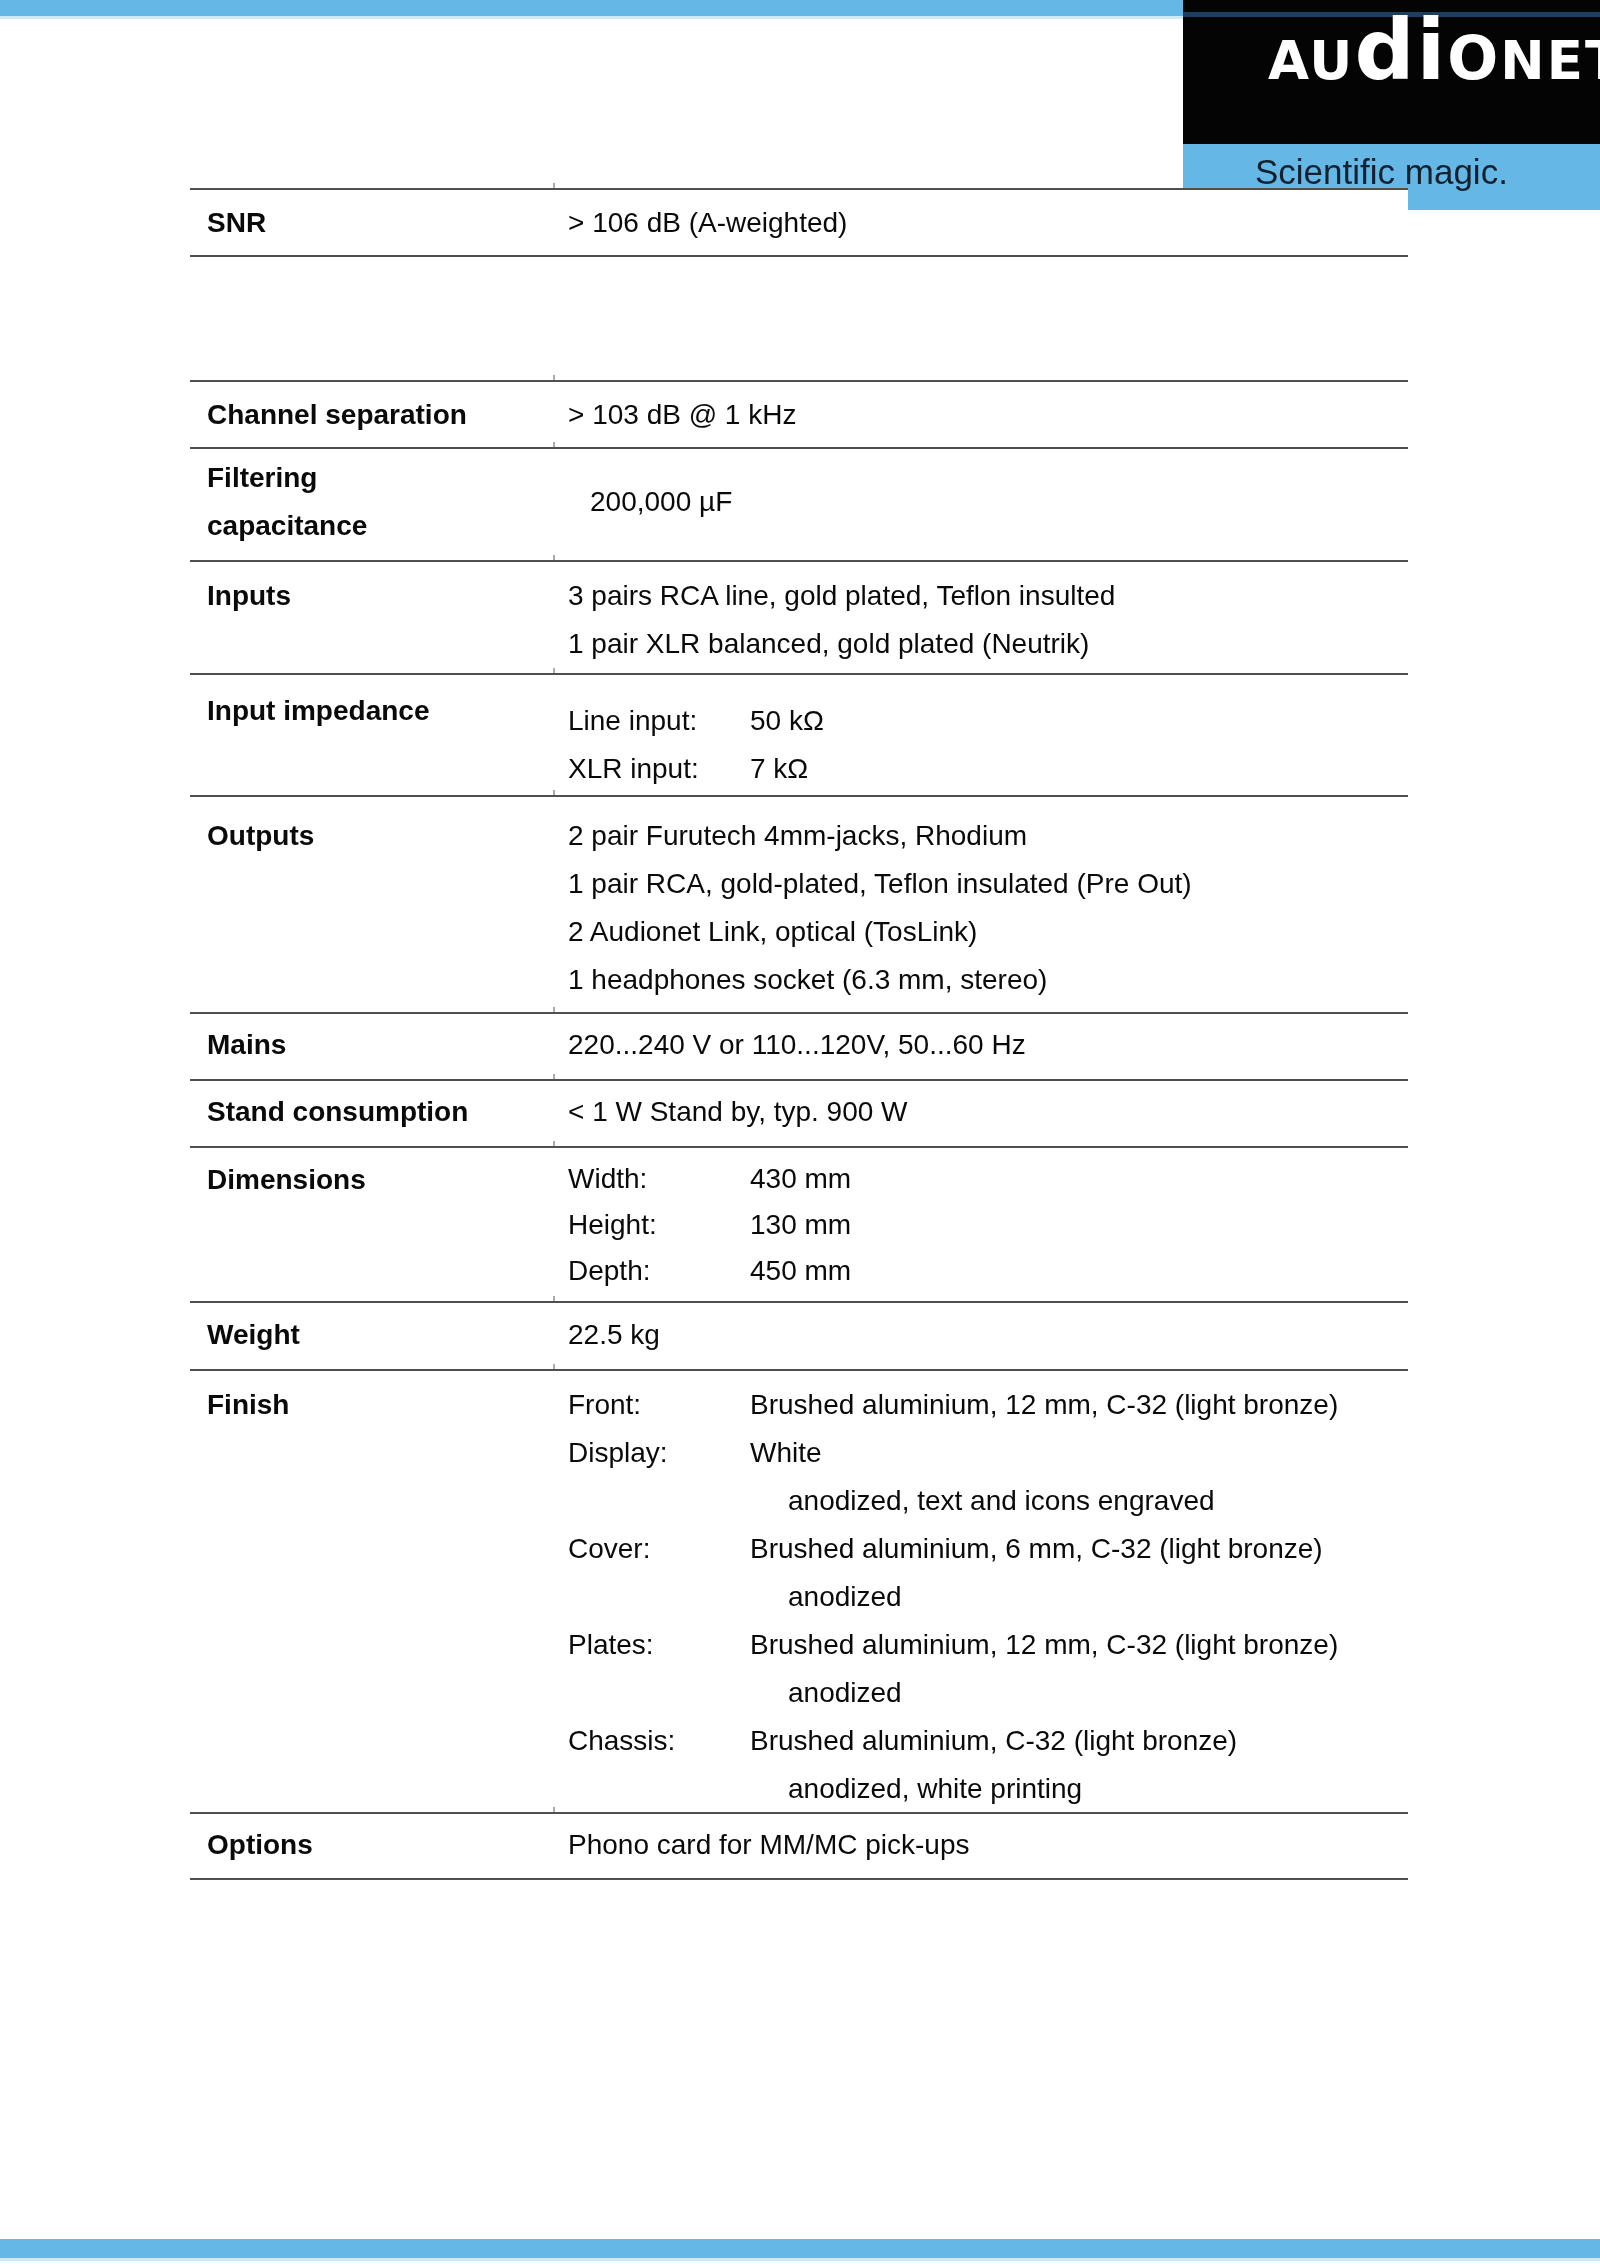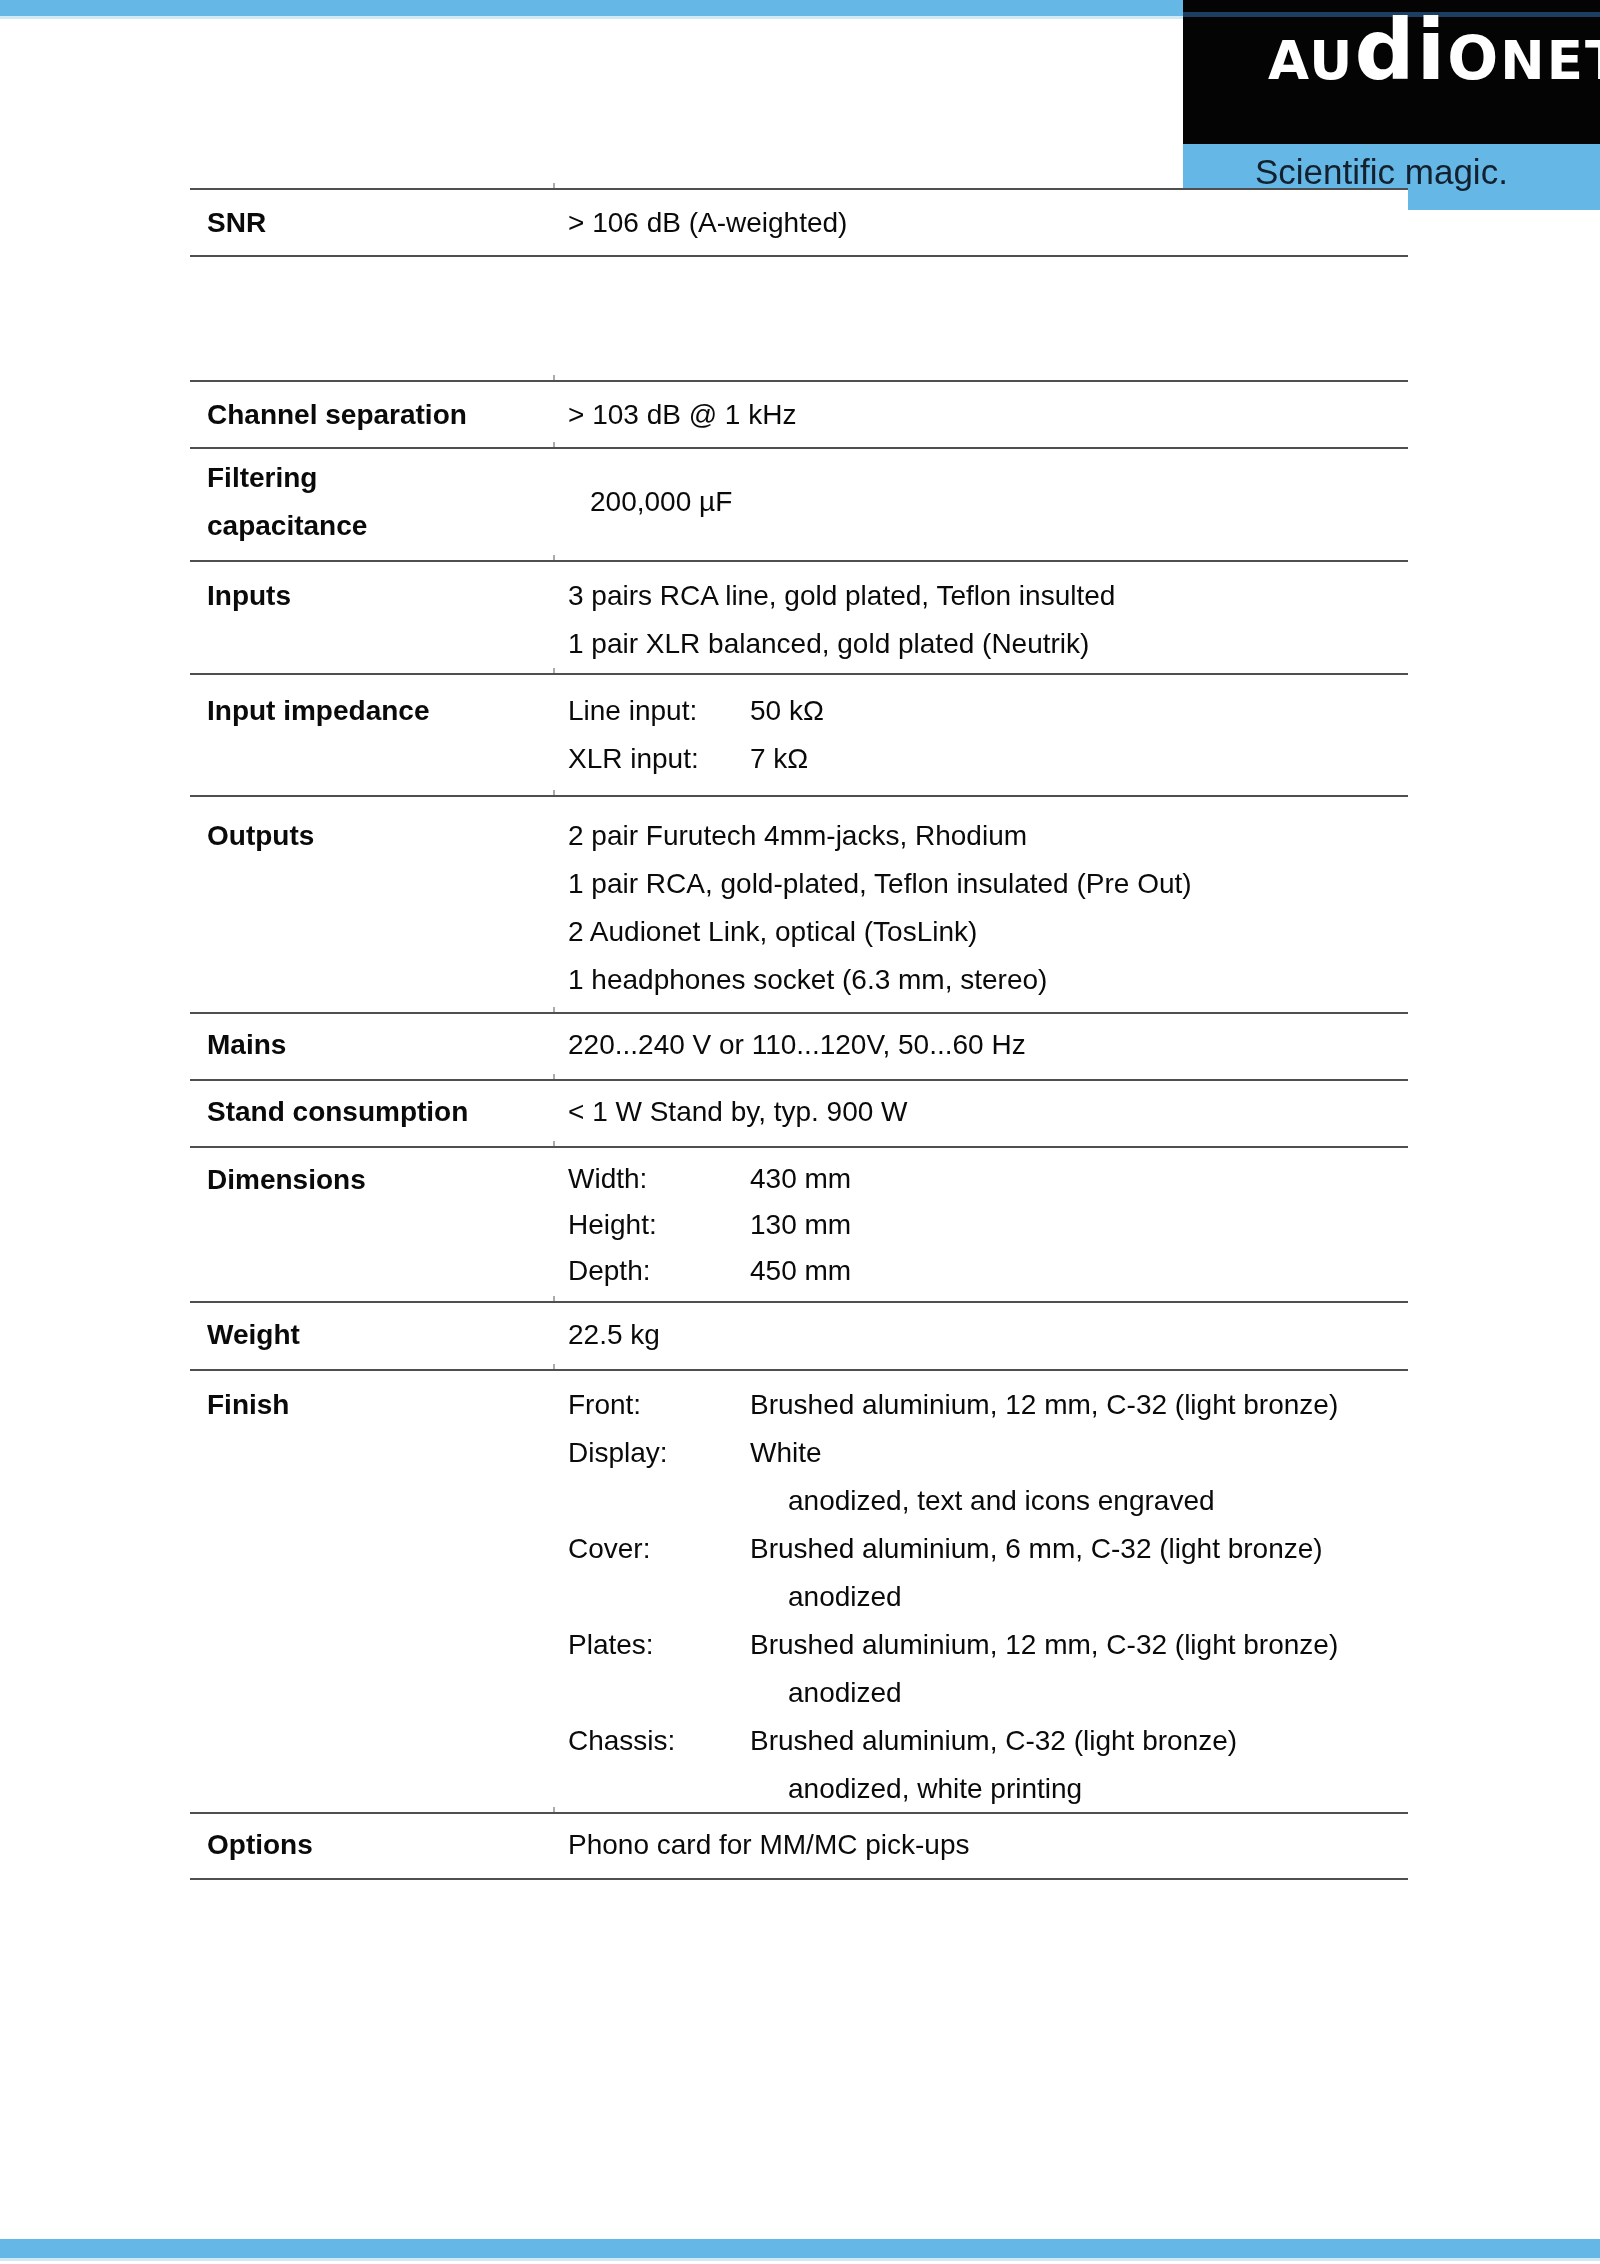--- a/index.html
+++ b/index.html
@@ -86,21 +86,21 @@
         <div class="cell value" style="padding-top: 10px;">
           <div class="vline" style="height: 48px; line-height: 48px;"><span class="c1">3 pairs RCA line, gold plated, Teflon insulted</span></div>
           <div class="vline" style="height: 48px; line-height: 48px;"><span class="c1">1 pair XLR balanced, gold plated (Neutrik)</span></div>
         </div>
       </div>
       <div class="row" style="height: 122px;">
         <div class="cell label" style="padding-top: 12px;">
           <div class="lab-line">Input impedance</div>
         </div>
         <div class="cell value" style="padding-top: 12px;">
-          <div class="vline" style="height: 48px; line-height: 48px;"><span class="c1">Line input:</span><span class="c2" style="line-height: 48px;">50 kΩ</span></div>
+          <div class="vline" style="height: 48px; line-height: 48px; margin-top: 10px;"><span class="c1">Line input:</span><span class="c2" style="line-height: 48px;">50 kΩ</span></div>
           <div class="vline" style="height: 48px; line-height: 48px;"><span class="c1">XLR input:</span><span class="c2" style="line-height: 48px;">7 kΩ</span></div>
         </div>
       </div>
       <div class="row" style="height: 217px;">
         <div class="cell label" style="padding-top: 15px;">
           <div class="lab-line">Outputs</div>
         </div>
         <div class="cell value" style="padding-top: 15px;">
           <div class="vline" style="height: 48px; line-height: 48px;"><span class="c1">2 pair Furutech 4mm-jacks, Rhodium</span></div>
           <div class="vline" style="height: 48px; line-height: 48px;"><span class="c1">1 pair RCA, gold-plated, Teflon insulated (Pre Out)</span></div>

